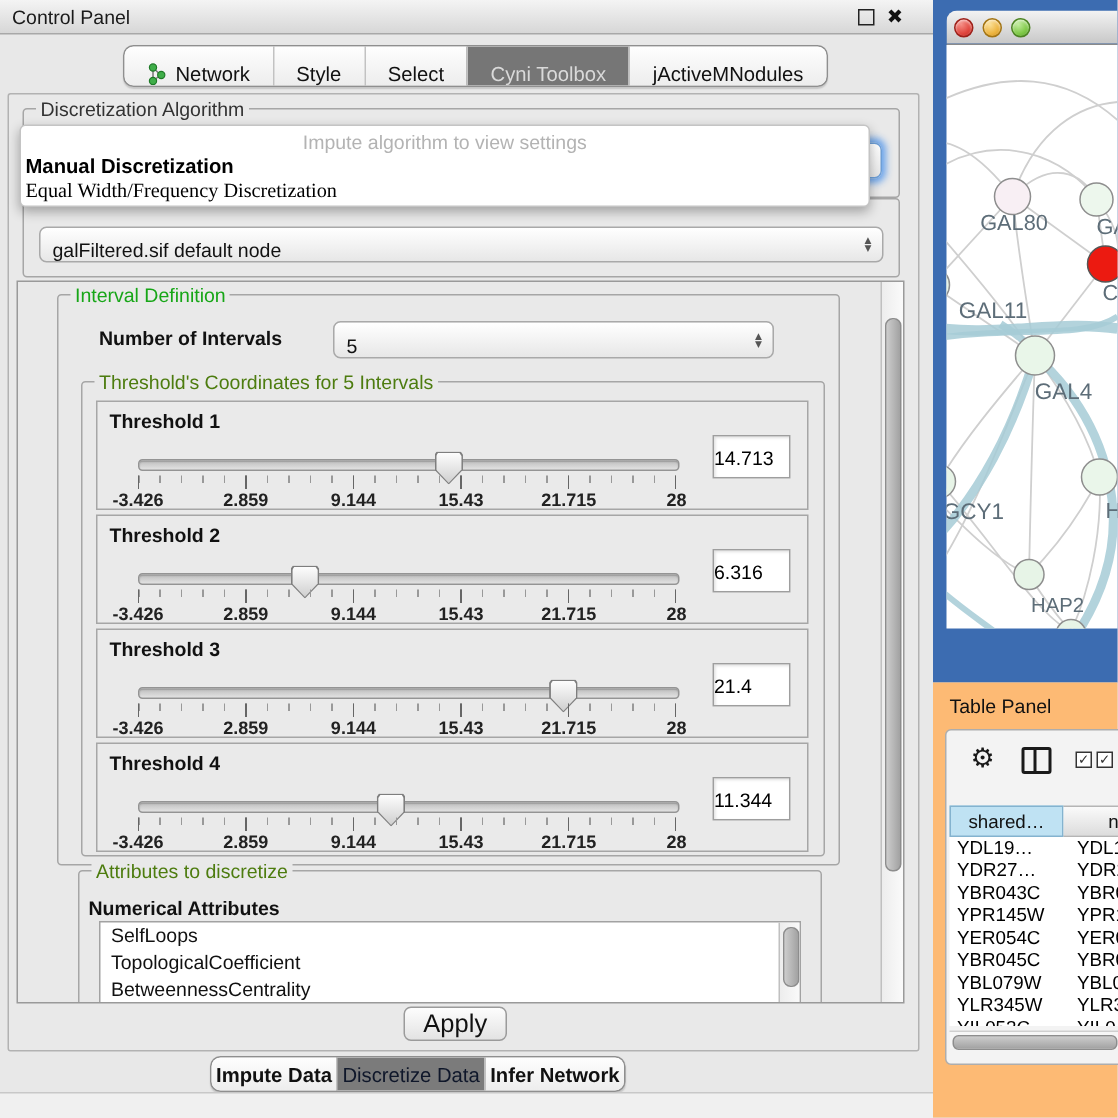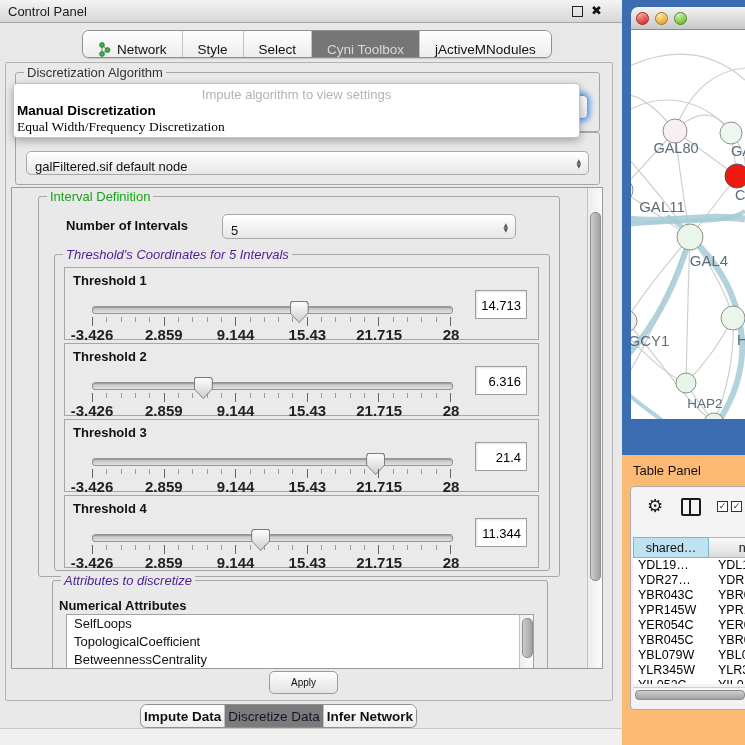--- a/index.html
+++ b/index.html
@@ -20,21 +20,21 @@
   .ttab + .ttab{border-left:1px solid #c2c2c2;}
   .ttab.sel{background:#767676;color:#d9d9d9;}
   .net-icon{width:13px;height:15px;margin-right:6px;}
   
   #content-box{position:absolute;left:5px;top:62px;width:606px;height:637px;
     background:#e9e9e9;border:1px solid #b2b2b2;border-radius:2px;}
   .grp{position:absolute;border:1px solid #a6a6a6;border-radius:3px;}
   .grp-title{position:absolute;top:-8px;left:8px;background:#e9e9e9;padding:0 3px;
     font-size:13px;color:#333;white-space:nowrap;}
   .grp-title.green{color:#17a617;}
-  .grp-title.blue{color:#4c1d95;font-style:italic;}
+  .grp-title.blue{color:#4d7c0f;}
   
   .combo{position:absolute;background:linear-gradient(#ffffff,#e7e7e7);
     border:1px solid #a9a9a9;border-radius:5px;font-size:13px;color:#111;
     display:flex;align-items:flex-end;padding-left:8px;box-sizing:border-box;}
   .spinner{position:absolute;right:7px;top:0;height:100%;display:flex;flex-direction:column;
     justify-content:center;line-height:5px;font-size:6px;color:#555;font-family:"DejaVu Sans",sans-serif;}
   .focusring{box-shadow:0 0 5px 2.5px rgba(100,160,235,.95);border-color:#6fa0d8;}
   
   #algo-popup{position:absolute;left:13px;top:83px;width:565px;height:53px;background:#fff;
     border:1px solid #c4c4c4;border-radius:4px;box-shadow:0 3px 8px rgba(0,0,0,.3);z-index:50;}
@@ -60,33 +60,33 @@
     clip-path:polygon(8% 0,92% 0,100% 10%,100% 55%,50% 100%,0 55%,0 10%);background:#7e7e7e;}
   .thumb-face{position:absolute;left:1px;top:1px;width:17px;height:20px;
     clip-path:polygon(8% 0,92% 0,100% 10%,100% 55%,50% 100%,0 55%,0 10%);
     background:linear-gradient(#fdfdfd,#cfcfcf);}
   .ticks{position:absolute;left:0;top:49px;width:359px;height:9px;
     background-image:
       repeating-linear-gradient(90deg,#666 0 1px,transparent 1px 71.6px),
       repeating-linear-gradient(90deg,#999 0 1px,transparent 1px 14.32px);
     background-size:100% 9px,100% 5px;background-repeat:no-repeat;}
   .ticklabels{position:absolute;left:0;top:58px;width:359px;height:12px;}
-  .ticklabels span{position:absolute;transform:translateX(-50%);font-size:15px;
+  .ticklabels span{position:absolute;transform:translateX(-50%);font-size:12px;
     font-weight:bold;color:#222;white-space:nowrap;}
   .valbox{position:absolute;left:410px;top:22px;width:52px;height:29px;background:#fff;
     border:1px solid #9e9e9e;box-shadow:inset 1px 1px 2px rgba(0,0,0,.12);
-    font-size:13px;color:#000;text-align:right;line-height:29px;padding-right:5px;box-sizing:border-box;}
+    font-size:13px;color:#000;line-height:29px;padding-right:5px;box-sizing:border-box;}
   
   #attr-list{position:absolute;left:54px;top:426px;width:466px;height:60px;background:#fff;
     border:1px solid #a2a2a2;overflow:hidden;}
   #attr-list .li{height:18px;line-height:18px;font-size:13px;color:#111;padding-left:7px;}
   
   #apply-btn{position:absolute;left:263px;top:608px;width:67px;height:21px;
     background:linear-gradient(#fdfdfd,#e3e3e3);border:1px solid #9b9b9b;border-radius:5px;
-    font-size:10px;color:#111;text-align:center;line-height:21px;}
+    font-size:17px;color:#111;text-align:center;line-height:21px;}
   
   #bottom-tabs{position:absolute;left:140px;top:704px;height:22px;display:flex;
     border:1px solid #8f8f8f;border-radius:7px;overflow:hidden;background:#fbfbfb;
     box-shadow:0 1px 1px rgba(0,0,0,.15);}
   .btab{display:flex;align-items:center;padding:0 3px;font-size:13.5px;font-weight:bold;color:#111;
     background:linear-gradient(#fefefe,#ededed);white-space:nowrap;}
   .btab + .btab{border-left:1px solid #c2c2c2;}
   .btab.sel{background:#7b7b7b;color:#0f172a;font-weight:normal;text-align:center;}
   #bottom-strip{position:absolute;left:0;top:728px;width:622px;height:17px;
     background:#f0f0f0;border-top:1px solid #c8c8c8;}

